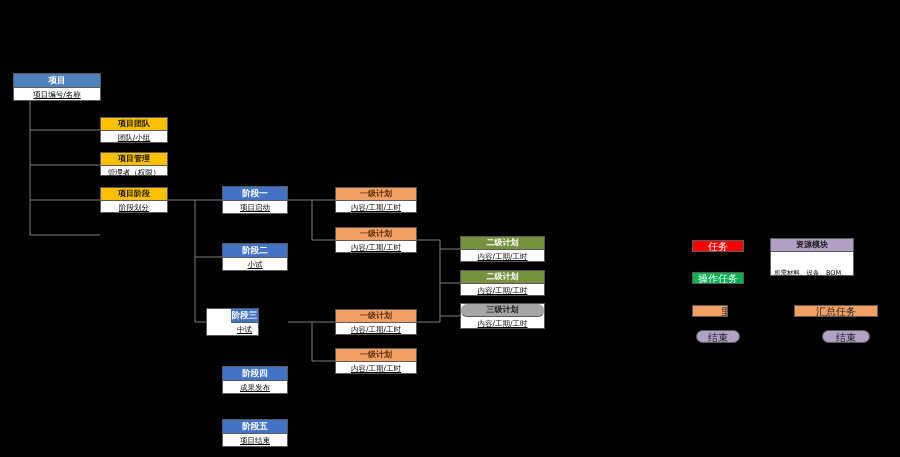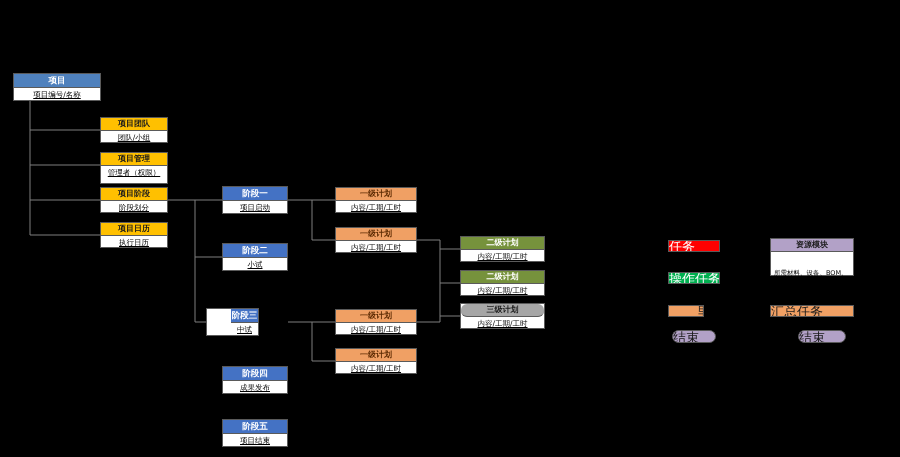--- a/index.html
+++ b/index.html
@@ -18,22 +18,22 @@
     text-align:center;font-size:7.5px;line-height:13px;color:#000;
     overflow:hidden;white-space:nowrap;text-decoration:underline;
   }
   .hd.blue{background:#4f81bd;color:#fff;}
   .hd.navy{background:#4472c4;color:#fff;}
   .hd.gold{background:#ffc000;color:#1a1a1a;}
   .hd.peach{background:#f0a064;color:#5e2c04;}
   .hd.olive{background:#76923c;color:#fff;}
   .hd.gray{background:#a6a6a6;color:#1a1a1a;border-radius:6px;}
   .chip{
-    position:absolute;height:12px;line-height:12px;text-align:left;font-size:13px;
-    border:1px solid #5a5a5a;box-sizing:border-box;overflow:hidden;white-space:nowrap;
+    position:absolute;height:12px;line-height:12px;text-align:center;font-size:10px;
+    border:1px solid #5a5a5a;box-sizing:border-box;overflow:hidden;white-space:nowrap;margin-left:24px;
   }
   .chip.red{background:#ff0000;color:#fff;}
   .chip.green{background:#00b050;color:#fff;}
   .chip.orange{background:#f0a064;color:#1a1a1a;}
   .chip.purple{background:#b2a1c7;color:#1a1a1a;border-radius:7px;}
   .panel-bd{
     font-size:6.5px;line-height:8.5px;color:#000;padding:17px 3px;text-align:left;
     word-break:break-all;overflow:hidden;
   }
 </style>
@@ -53,31 +53,27 @@
 
   <div class="box" style="left:13px;top:73px;width:88px;height:28px;">
     <div class="hd blue">项目</div>
     <div class="bd">项目编号/名称</div>
   </div>
 
   <div class="box" style="left:100px;top:117px;width:68px;height:26px;">
     <div class="hd sm gold">项目团队</div>
     <div class="bd">团队/小组</div>
   </div>
-  <div class="box" style="left:100px;top:152px;width:68px;height:32px;">
+  <div class="box" style="left:100px;top:152px;width:68px;height:24px;">
     <div class="hd sm gold">项目管理</div>
     <div class="bd">管理者（权限）</div>
   </div>
   <div class="box" style="left:100px;top:187px;width:68px;height:26px;">
     <div class="hd sm gold">项目阶段</div>
     <div class="bd">阶段划分</div>
-  </div>
-  <div class="box" style="left:100px;top:222px;width:68px;height:26px;">
-    <div class="hd sm gold">项目日历</div>
-    <div class="bd">执行日历</div>
   </div>
 
   <div class="box" style="left:222px;top:186px;width:66px;height:28px;">
     <div class="hd navy">阶段一</div>
     <div class="bd">项目启动</div>
   </div>
   <div class="box" style="left:222px;top:243px;width:66px;height:28px;">
     <div class="hd navy">阶段二</div>
     <div class="bd">小试</div>
   </div>

